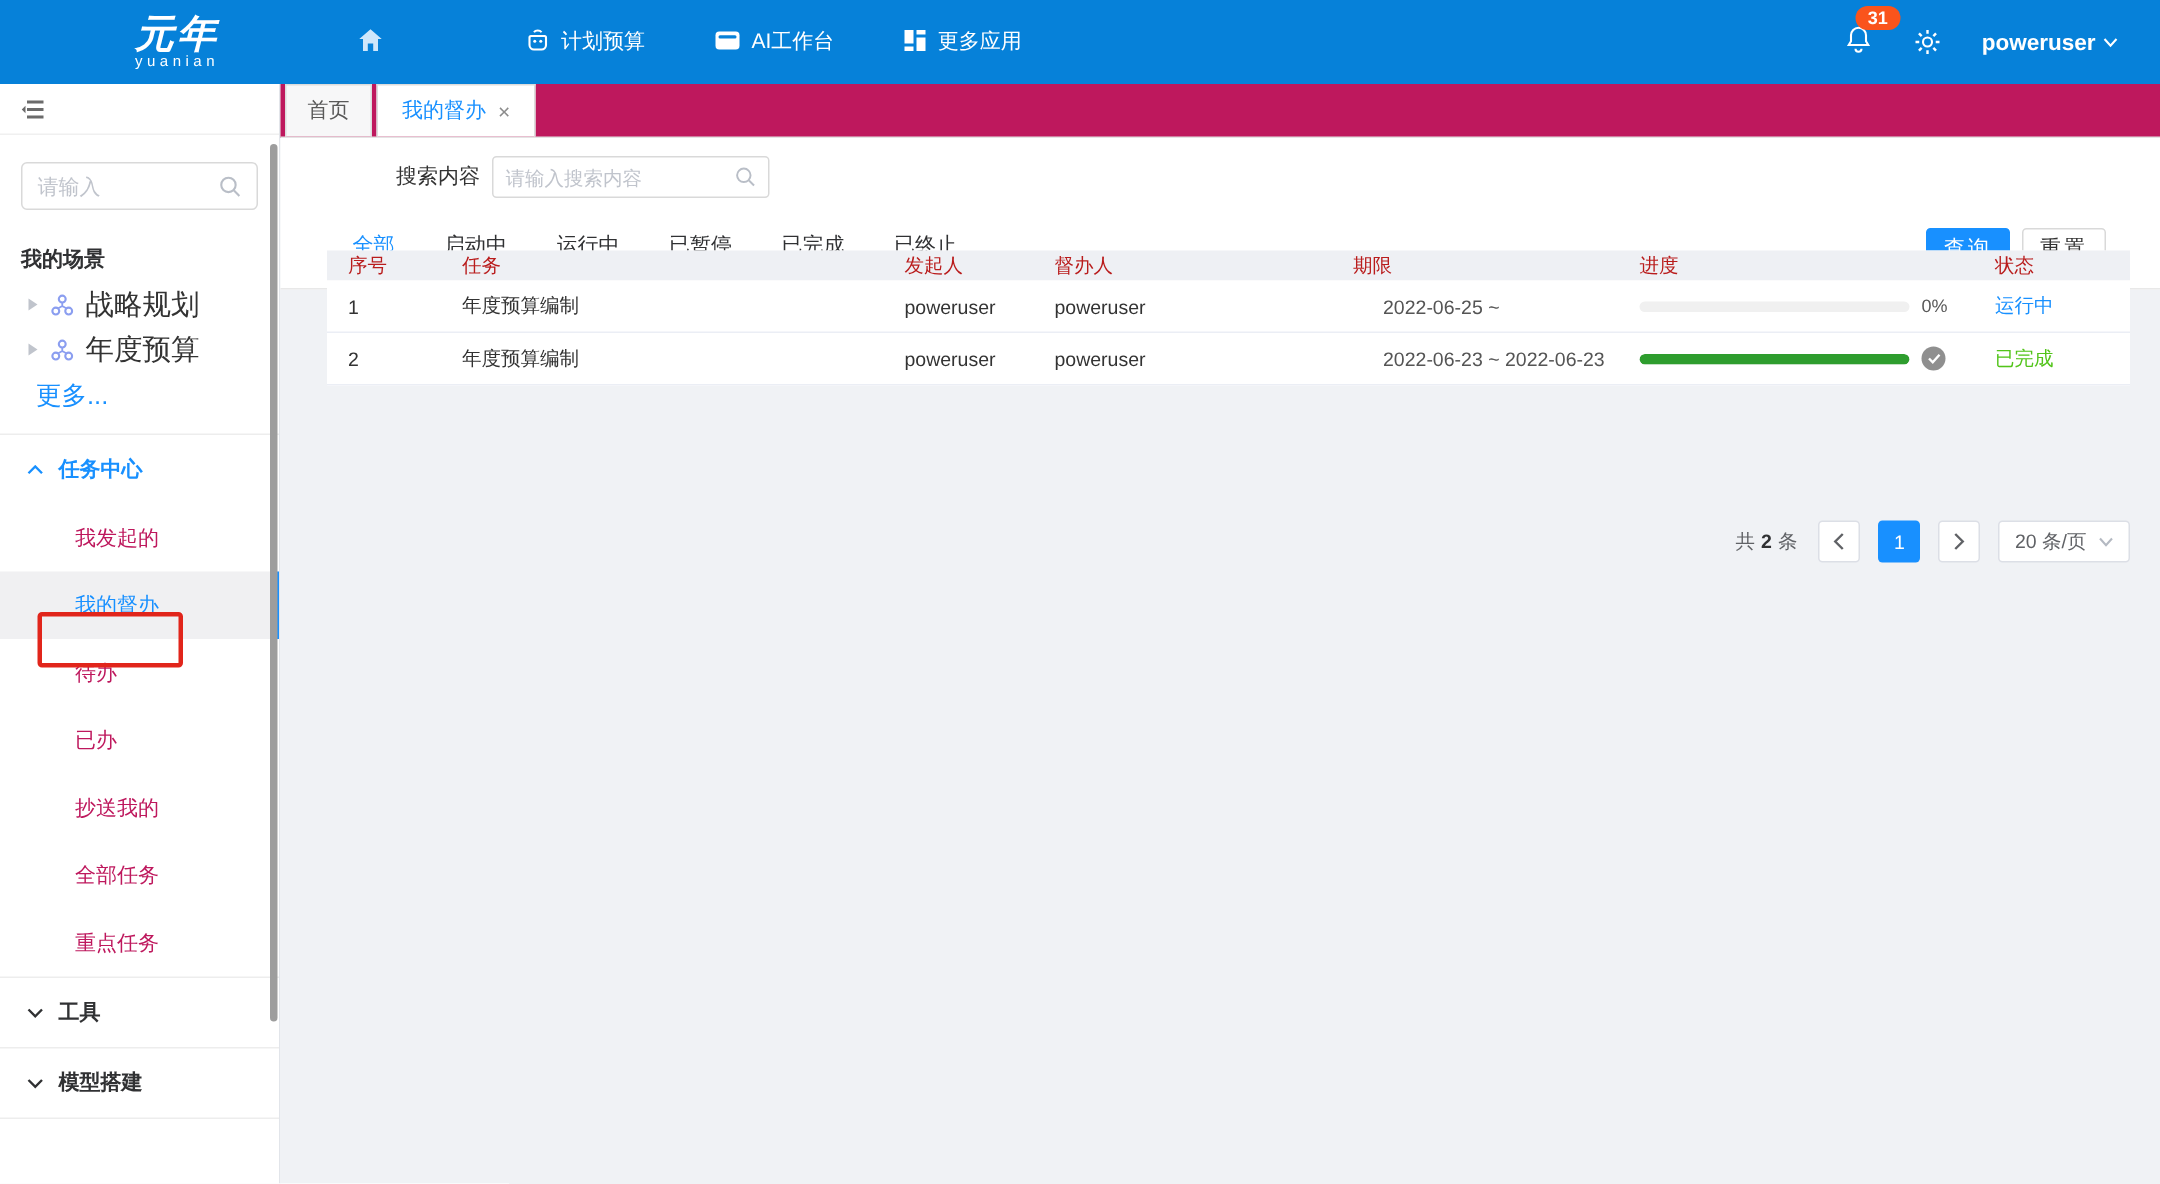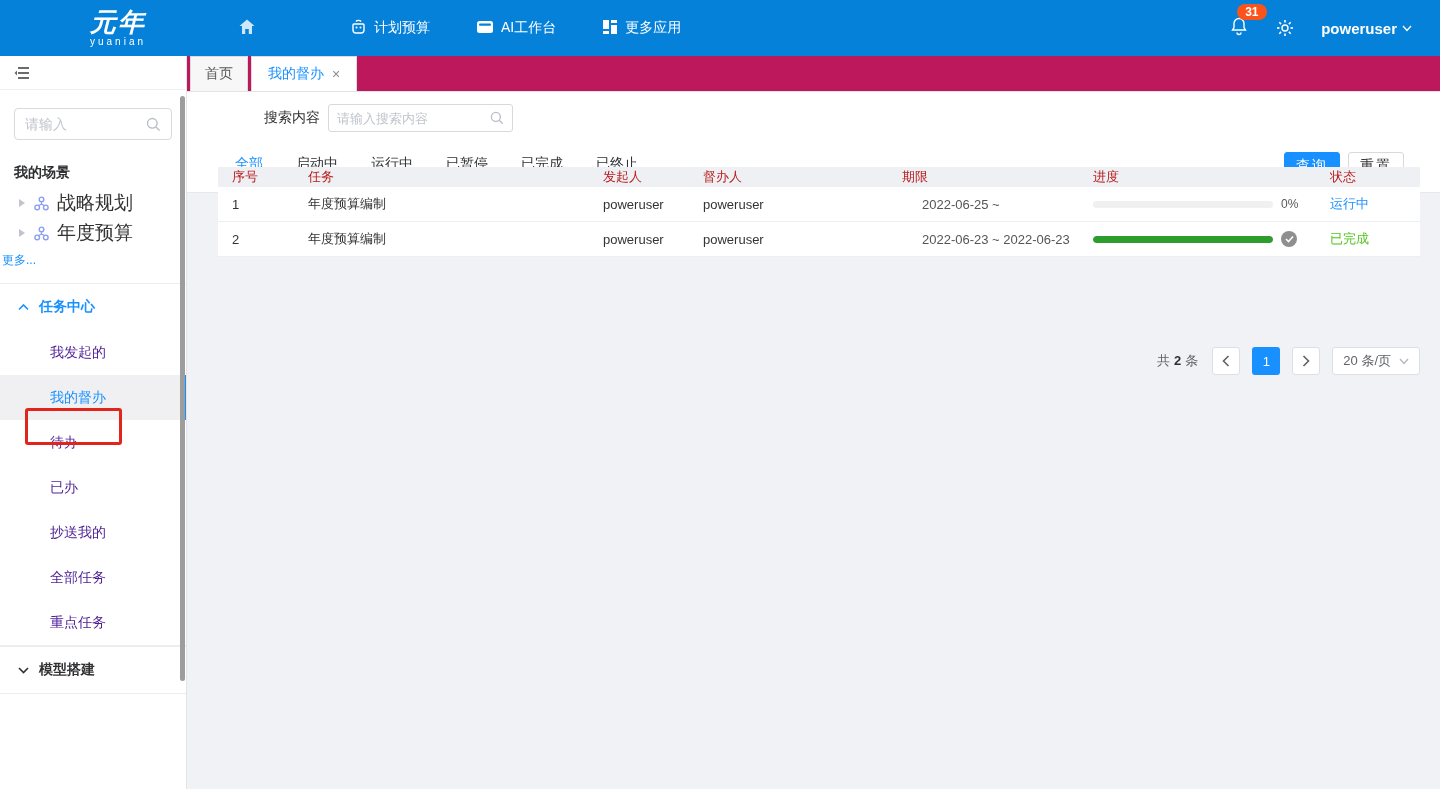--- a/index.html
+++ b/index.html
@@ -31,27 +31,27 @@
   .collapse-row { height:34px; display:flex; align-items:center; padding-left:14px;
     border-bottom:1px solid #f0f0f0; }
   .side-search { margin:18px 14px 0 14px; height:32px; border:1px solid #d9d9d9;
     border-radius:4px; display:flex; align-items:center; padding:0 10px; }
   .side-search input { border:none; outline:none; flex:1; font-size:14px; color:#333;
     font-family:inherit; min-width:0; }
   .side-search input::placeholder { color:#c0c4cc; }
   .scene-title { font-size:14px; font-weight:bold; color:#303133; margin:24px 0 6px 14px; }
   .scene-row { display:flex; align-items:center; height:30px; padding-left:18px;
     font-size:19px; color:#333; cursor:pointer; gap:8px; }
-  .more-link { color:#1890ff; font-size:12px; margin:4px 0 14px 2px; cursor:pointer; }
+  .more-link { color:#1890ff; font-size:17px; margin:4px 0 14px 24px; cursor:pointer; }
   .side-divider { border-top:1px solid #ededed; }
   .section-row { display:flex; align-items:center; height:46px; padding-left:18px;
     gap:10px; font-size:14px; cursor:pointer; color:#303133; font-weight:bold; }
   .section-row.active { color:#1890ff; }
   .menu-item { position:relative; height:45px; display:flex; align-items:center;
-    padding-left:50px; font-size:14px; color:#4c1d95; cursor:pointer; }
+    padding-left:50px; font-size:14px; color:#be185d; cursor:pointer; }
   .menu-item.selected { background:#f0f0f2; color:#1890ff; }
   .menu-item.selected .sel-bar { position:absolute; right:0; top:0; width:4px;
     height:45px; background:#1890ff; }
   .annotation-box { position:absolute; left:25px; top:352px; width:97px; height:37px;
     border:3px solid #e1251b; border-radius:3px; pointer-events:none; z-index:5; }
   .side-scrollthumb { position:absolute; right:1px; top:40px; width:5px; height:585px;
     background:#9d9d9d; border-radius:3px; }
   .sidebar-inner { position:relative; height:733px; overflow:hidden; }
 
   
@@ -272,20 +272,26 @@
           <span>抄送我的</span>
         </div>
       <div class="menu-item">
           <span>全部任务</span>
         </div>
       <div class="menu-item">
           <span>重点任务</span>
         </div>
 
       <div class="side-divider"></div>
+      <div class="section-row">
+        <svg width="11" height="7" viewBox="0 0 11 7">
+            <polyline points="1,1 5.5,5.5 10,1" fill="none" stroke="#303133" stroke-width="1.6"></polyline>
+          </svg>
+        <span>工具</span>
+      </div>
       <div class="side-divider"></div>
       <div class="section-row">
         <svg width="11" height="7" viewBox="0 0 11 7">
             <polyline points="1,1 5.5,5.5 10,1" fill="none" stroke="#303133" stroke-width="1.6"></polyline>
           </svg>
         <span>模型搭建</span>
       </div>
       <div class="side-divider"></div>
       <div class="section-row" style="margin-top:8px">
         

